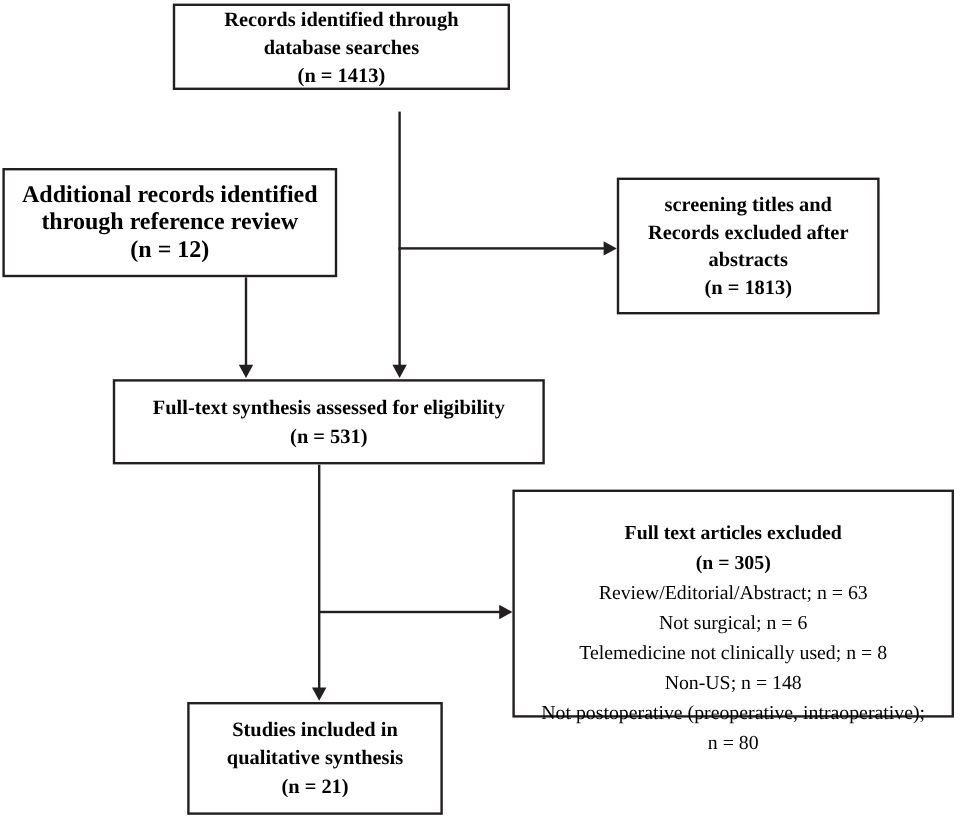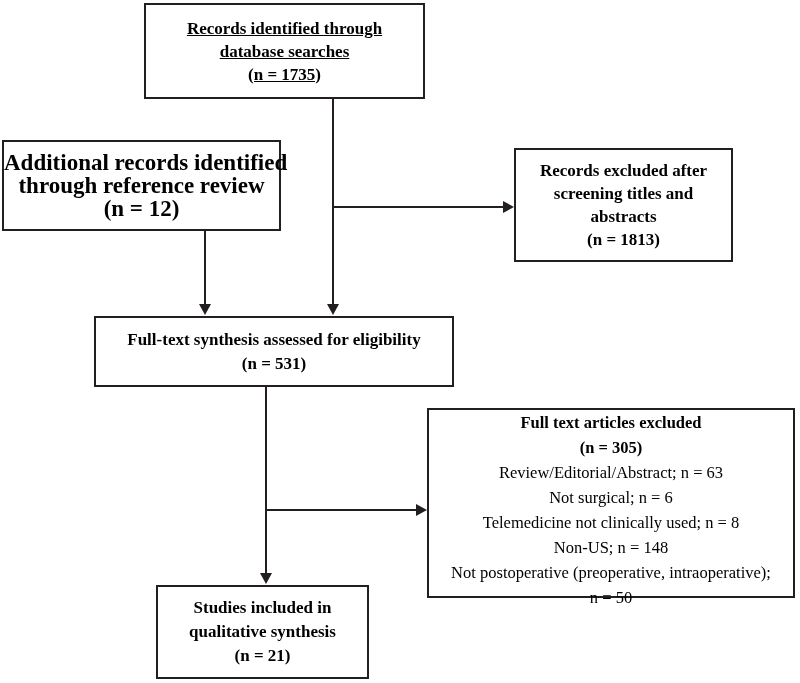--- a/index.html
+++ b/index.html
@@ -32,40 +32,40 @@
     display: block;
     width: 100%;
     white-space: nowrap;
   }
   .bold .line, .line.b {
     font-weight: bold;
   }
 
   
   #node-records-identified {
-    left: 144px; top: 3px; width: 281px; height: 96px;
-    font-size: 17px; line-height: 23px; text-decoration: underline;
+    left: 144px; top: 3px; width: 281px; height: 72px;
+    font-size: 17px; line-height: 23px;
   }
   #node-additional-records {
     left: 2px; top: 140px; width: 279px; height: 91px;
-    font-size: 23px; line-height: 23px;
+    font-size: 20px; line-height: 23px;
   }
   #node-records-excluded {
     left: 514px; top: 148px; width: 219px; height: 114px;
     font-size: 17px; line-height: 23px;
   }
   #node-fulltext-assessed {
     left: 94px; top: 316px; width: 360px; height: 71px;
     font-size: 17px; line-height: 24px;
   }
   #node-fulltext-excluded {
     left: 427px; top: 408px; width: 368px; height: 190px;
     font-size: 16.5px; line-height: 25px;
     justify-content: flex-start;
-    padding-top: 0;
+    padding-top: 21px;
   }
   #node-studies-included {
     left: 156px; top: 585px; width: 213px; height: 94px;
     font-size: 17px; line-height: 24px;
   }
 
   
   .conn {
     position: absolute;
     background: #231f20;
@@ -122,50 +122,50 @@
 
   <div class="conn v" id="conn-b4-spine"></div>
   <div class="arrowhead arrow-down" id="arrow-b4-into-b6"></div>
 
   <div class="conn h" id="conn-b4-branch-h"></div>
   <div class="arrowhead arrow-right" id="arrow-into-b5"></div>
 
   <div class="node bold" id="node-records-identified">
     <span class="line">Records identified through</span>
     <span class="line">database searches</span>
-    <span class="line">(n = 1735)</span>
+    <span class="line">(n = 1413)</span>
   </div>
 
   <div class="node bold" id="node-additional-records">
     <span class="line">Additional records identified</span>
     <span class="line">through reference review</span>
     <span class="line">(n = 12)</span>
   </div>
 
   <div class="node bold" id="node-records-excluded">
+    <span class="line">screening titles and</span>
     <span class="line">Records excluded after</span>
-    <span class="line">screening titles and</span>
     <span class="line">abstracts</span>
     <span class="line">(n = 1813)</span>
   </div>
 
   <div class="node bold" id="node-fulltext-assessed">
     <span class="line">Full-text synthesis assessed for eligibility</span>
     <span class="line">(n = 531)</span>
   </div>
 
   <div class="node" id="node-fulltext-excluded">
     <span class="line b">Full text articles excluded</span>
     <span class="line b">(n = 305)</span>
     <span class="line">Review/Editorial/Abstract; n = 63</span>
     <span class="line">Not surgical; n = 6</span>
     <span class="line">Telemedicine not clinically used; n = 8</span>
     <span class="line">Non-US; n = 148</span>
     <span class="line">Not postoperative (preoperative, intraoperative);</span>
-    <span class="line">n = 50</span>
+    <span class="line">n = 80</span>
   </div>
 
   <div class="node bold" id="node-studies-included">
     <span class="line">Studies included in</span>
     <span class="line">qualitative synthesis</span>
     <span class="line">(n = 21)</span>
   </div>
 
 </div>
 

